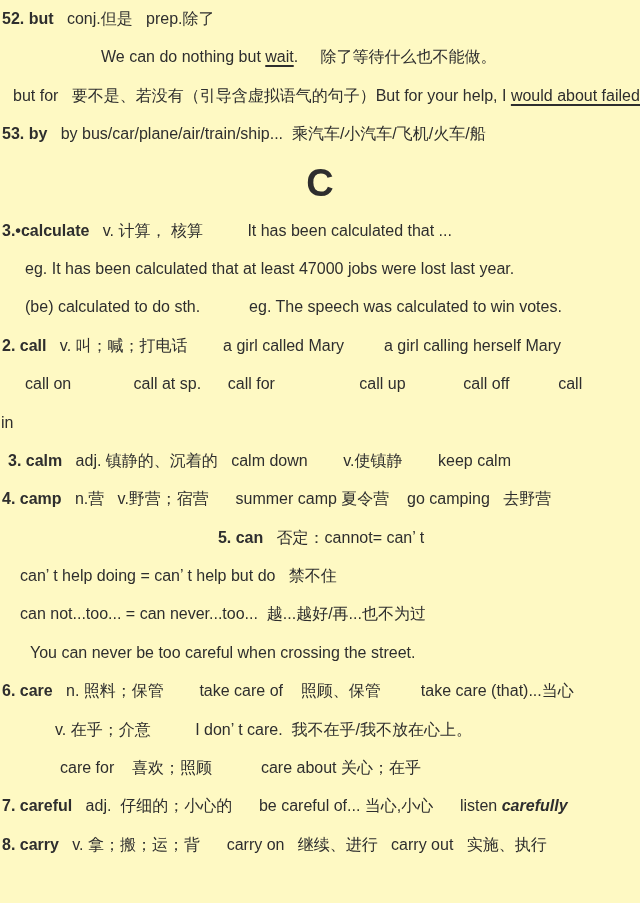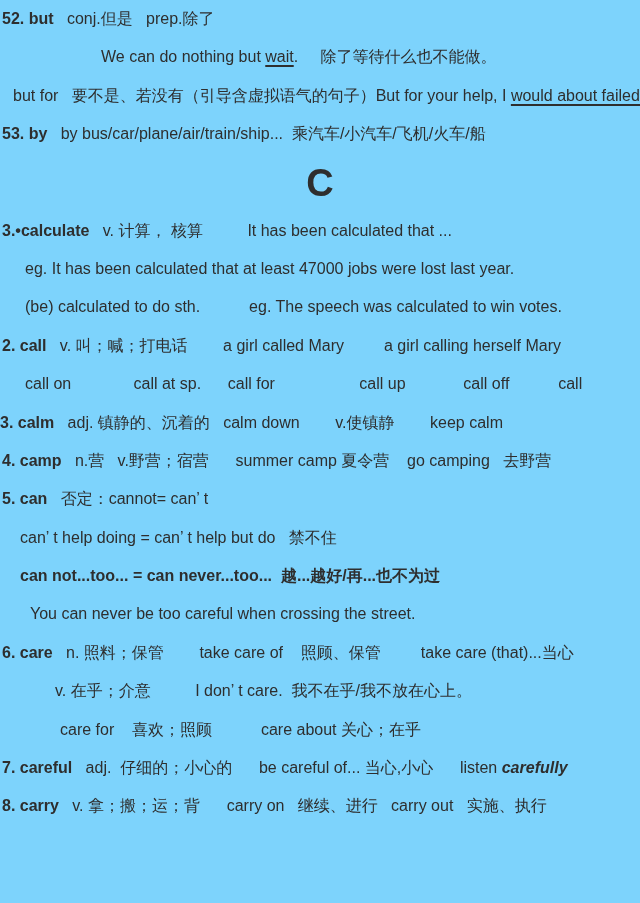--- a/index.html
+++ b/index.html
@@ -35,35 +35,36 @@
   .underline {
     text-decoration: underline;
     text-underline-offset: 3px;
     text-decoration-thickness: 1.5px;
   }
   .bold-italic { font-weight: 700; font-style: italic; }
 </style>
 </head>
 <body>
 
-<div class="page" style="background: #7dd3fc; color: rgb(46, 46, 46);">
+<div class="page" style="background: #fef9c3; color: rgb(46, 46, 46);">
     <div class="line" style="padding-left: 2px;"><span class="bold">52. but</span><span>   conj.但是   prep.除了</span></div>
     <div class="line" style="padding-left: 101px;"><span>We can do nothing but </span><span class="underline">wait</span><span>.     除了等待什么也不能做。</span></div>
     <div class="line" style="padding-left: 13px;"><span>but for   要不是、若没有（引导含虚拟语气的句子）But for your help, I </span><span class="underline">would about failed.</span></div>
     <div class="line" style="padding-left: 2px;"><span class="bold">53. by</span><span>   by bus/car/plane/air/train/ship...  乘汽车/小汽车/飞机/火车/船</span></div>
     <div class="heading-line"><span class="bold">C</span></div>
     <div class="line" style="padding-left: 2px;"><span class="bold">3.•calculate</span><span>   v. 计算， 核算          It has been calculated that ...</span></div>
     <div class="line" style="padding-left: 25px;"><span>eg. It has been calculated that at least 47000 jobs were lost last year.</span></div>
     <div class="line" style="padding-left: 25px;"><span>(be) calculated to do sth.           eg. The speech was calculated to win votes.</span></div>
     <div class="line" style="padding-left: 2px;"><span class="bold">2. call</span><span>   v. 叫；喊；打电话        a girl called Mary         a girl calling herself Mary</span></div>
     <div class="line" style="padding-left: 25px;"><span>call on              call at sp.      call for                   call up             call off           call</span></div>
-    <div class="line" style="padding-left: 0;"><span class="bold">3. calm</span><span>   adj. 镇静的、沉着的   calm down        v.使镇静        keep calm</span></div>
+    <div class="line" style="padding-left: 1px;"><span>in</span></div>
+    <div class="line" style="padding-left: 8px;"><span class="bold">3. calm</span><span>   adj. 镇静的、沉着的   calm down        v.使镇静        keep calm</span></div>
     <div class="line" style="padding-left: 2px;"><span class="bold">4. camp</span><span>   n.营   v.野营；宿营      summer camp 夏令营    go camping   去野营</span></div>
-    <div class="line" style="padding-left: 2px;"><span class="bold">5. can</span><span>   否定：cannot= can’ t</span></div>
+    <div class="line" style="padding-left: 2px; text-align: center;"><span class="bold">5. can</span><span>   否定：cannot= can’ t</span></div>
     <div class="line" style="padding-left: 20px;"><span>can’ t help doing = can’ t help but do   禁不住</span></div>
-    <div class="line" style="padding-left: 20px; font-weight: bold;"><span>can not...too... = can never...too...  越...越好/再...也不为过</span></div>
+    <div class="line" style="padding-left: 20px;"><span>can not...too... = can never...too...  越...越好/再...也不为过</span></div>
     <div class="line" style="padding-left: 30px;"><span>You can never be too careful when crossing the street.</span></div>
     <div class="line" style="padding-left: 2px;"><span class="bold">6. care</span><span>   n. 照料；保管        take care of    照顾、保管         take care (that)...当心</span></div>
     <div class="line" style="padding-left: 55px;"><span>v. 在乎；介意          I don’ t care.  我不在乎/我不放在心上。</span></div>
     <div class="line" style="padding-left: 60px;"><span>care for    喜欢；照顾           care about 关心；在乎</span></div>
     <div class="line" style="padding-left: 2px;"><span class="bold">7. careful</span><span>   adj.  仔细的；小心的      be careful of... 当心,小心      listen </span><span class="bold-italic">carefully</span></div>
     <div class="line" style="padding-left: 2px;"><span class="bold">8. carry</span><span>   v. 拿；搬；运；背      carry on   继续、进行   carry out   实施、执行</span></div>
   </div>
 
 </body></html>

